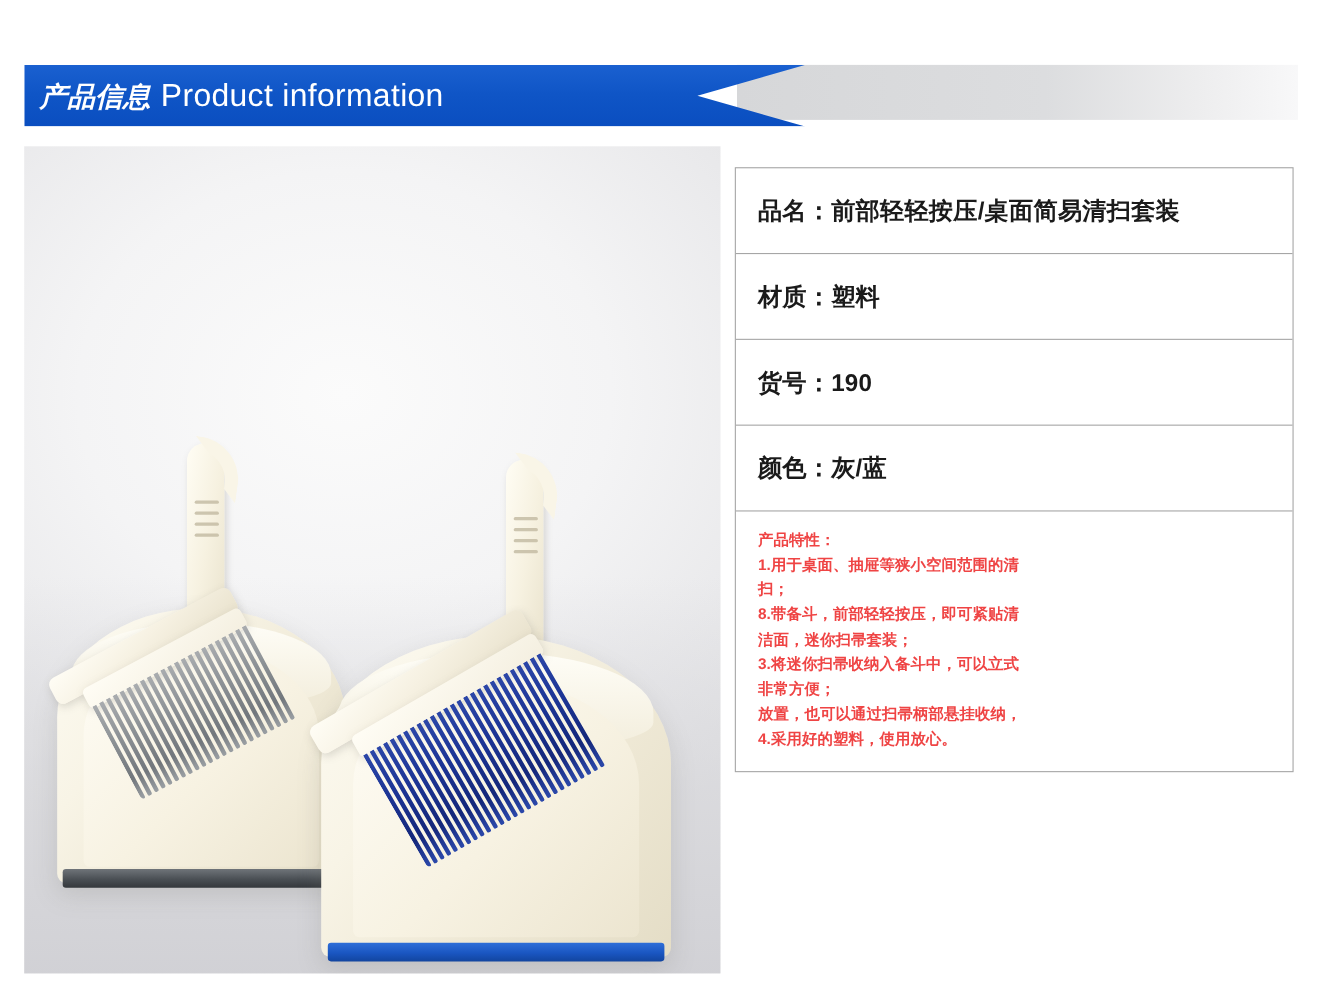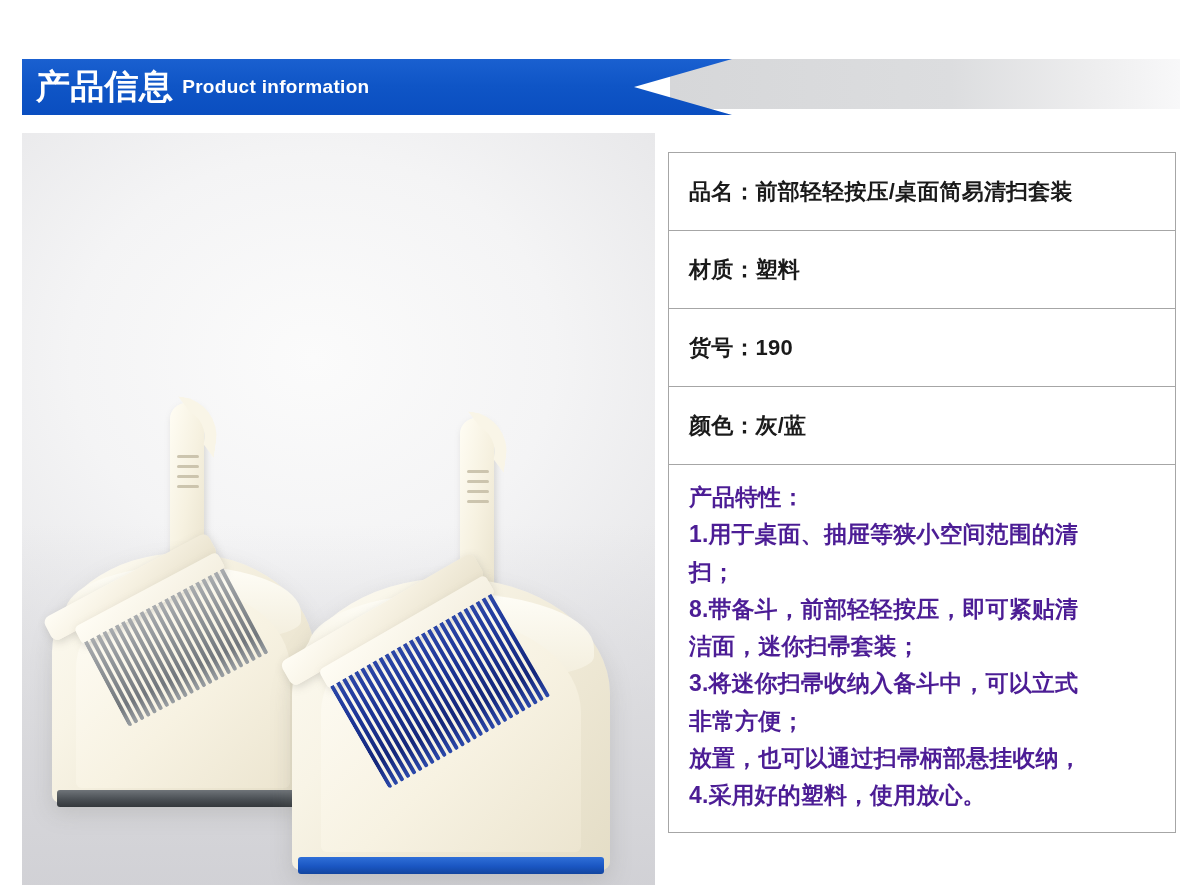--- a/index.html
+++ b/index.html
@@ -50,22 +50,22 @@
     top: 0;
     height: 56px;
     display: flex;
     align-items: center;
     color: #ffffff;
     font-size: 30px;
     font-weight: bold;
     letter-spacing: 0.3px;
     white-space: nowrap;
   }
-  .banner-title .cn { font-size: 34px; }
-  .banner-title .en { font-size: 19px; margin-left: 9px; font-weight: bold; }
+  .banner-title .cn { font-size: 25px; font-style: italic; }
+  .banner-title .en { font-size: 29px; margin-left: 9px; font-weight: normal; }
 
   
   .photo-panel {
     position: absolute;
     left: 22px;
     top: 133px;
     width: 633px;
     height: 752px;
     background:
       radial-gradient(ellipse 85% 60% at 46% 30%, #fbfbfb 0%, #f4f4f5 45%, #e9e9eb 78%, #e2e2e4 100%);
@@ -199,23 +199,23 @@
     line-height: 1.35;
     letter-spacing: 0.2px;
     white-space: nowrap;
   }
   .features-row {
     height: auto;
     padding: 14px 20px 18px 20px;
     display: block;
   }
   .feat-line {
-    font-size: 23px;
+    font-size: 14px;
     font-weight: bold;
-    color: #4c1d95;
+    color: #ef4444;
     line-height: 1.62;
     letter-spacing: 0.1px;
   }
 </style>
 </head>
 <body>
 
 <div class="banner-wrap">
   <div class="banner-tail"></div>
   <div class="banner-blue"></div>

